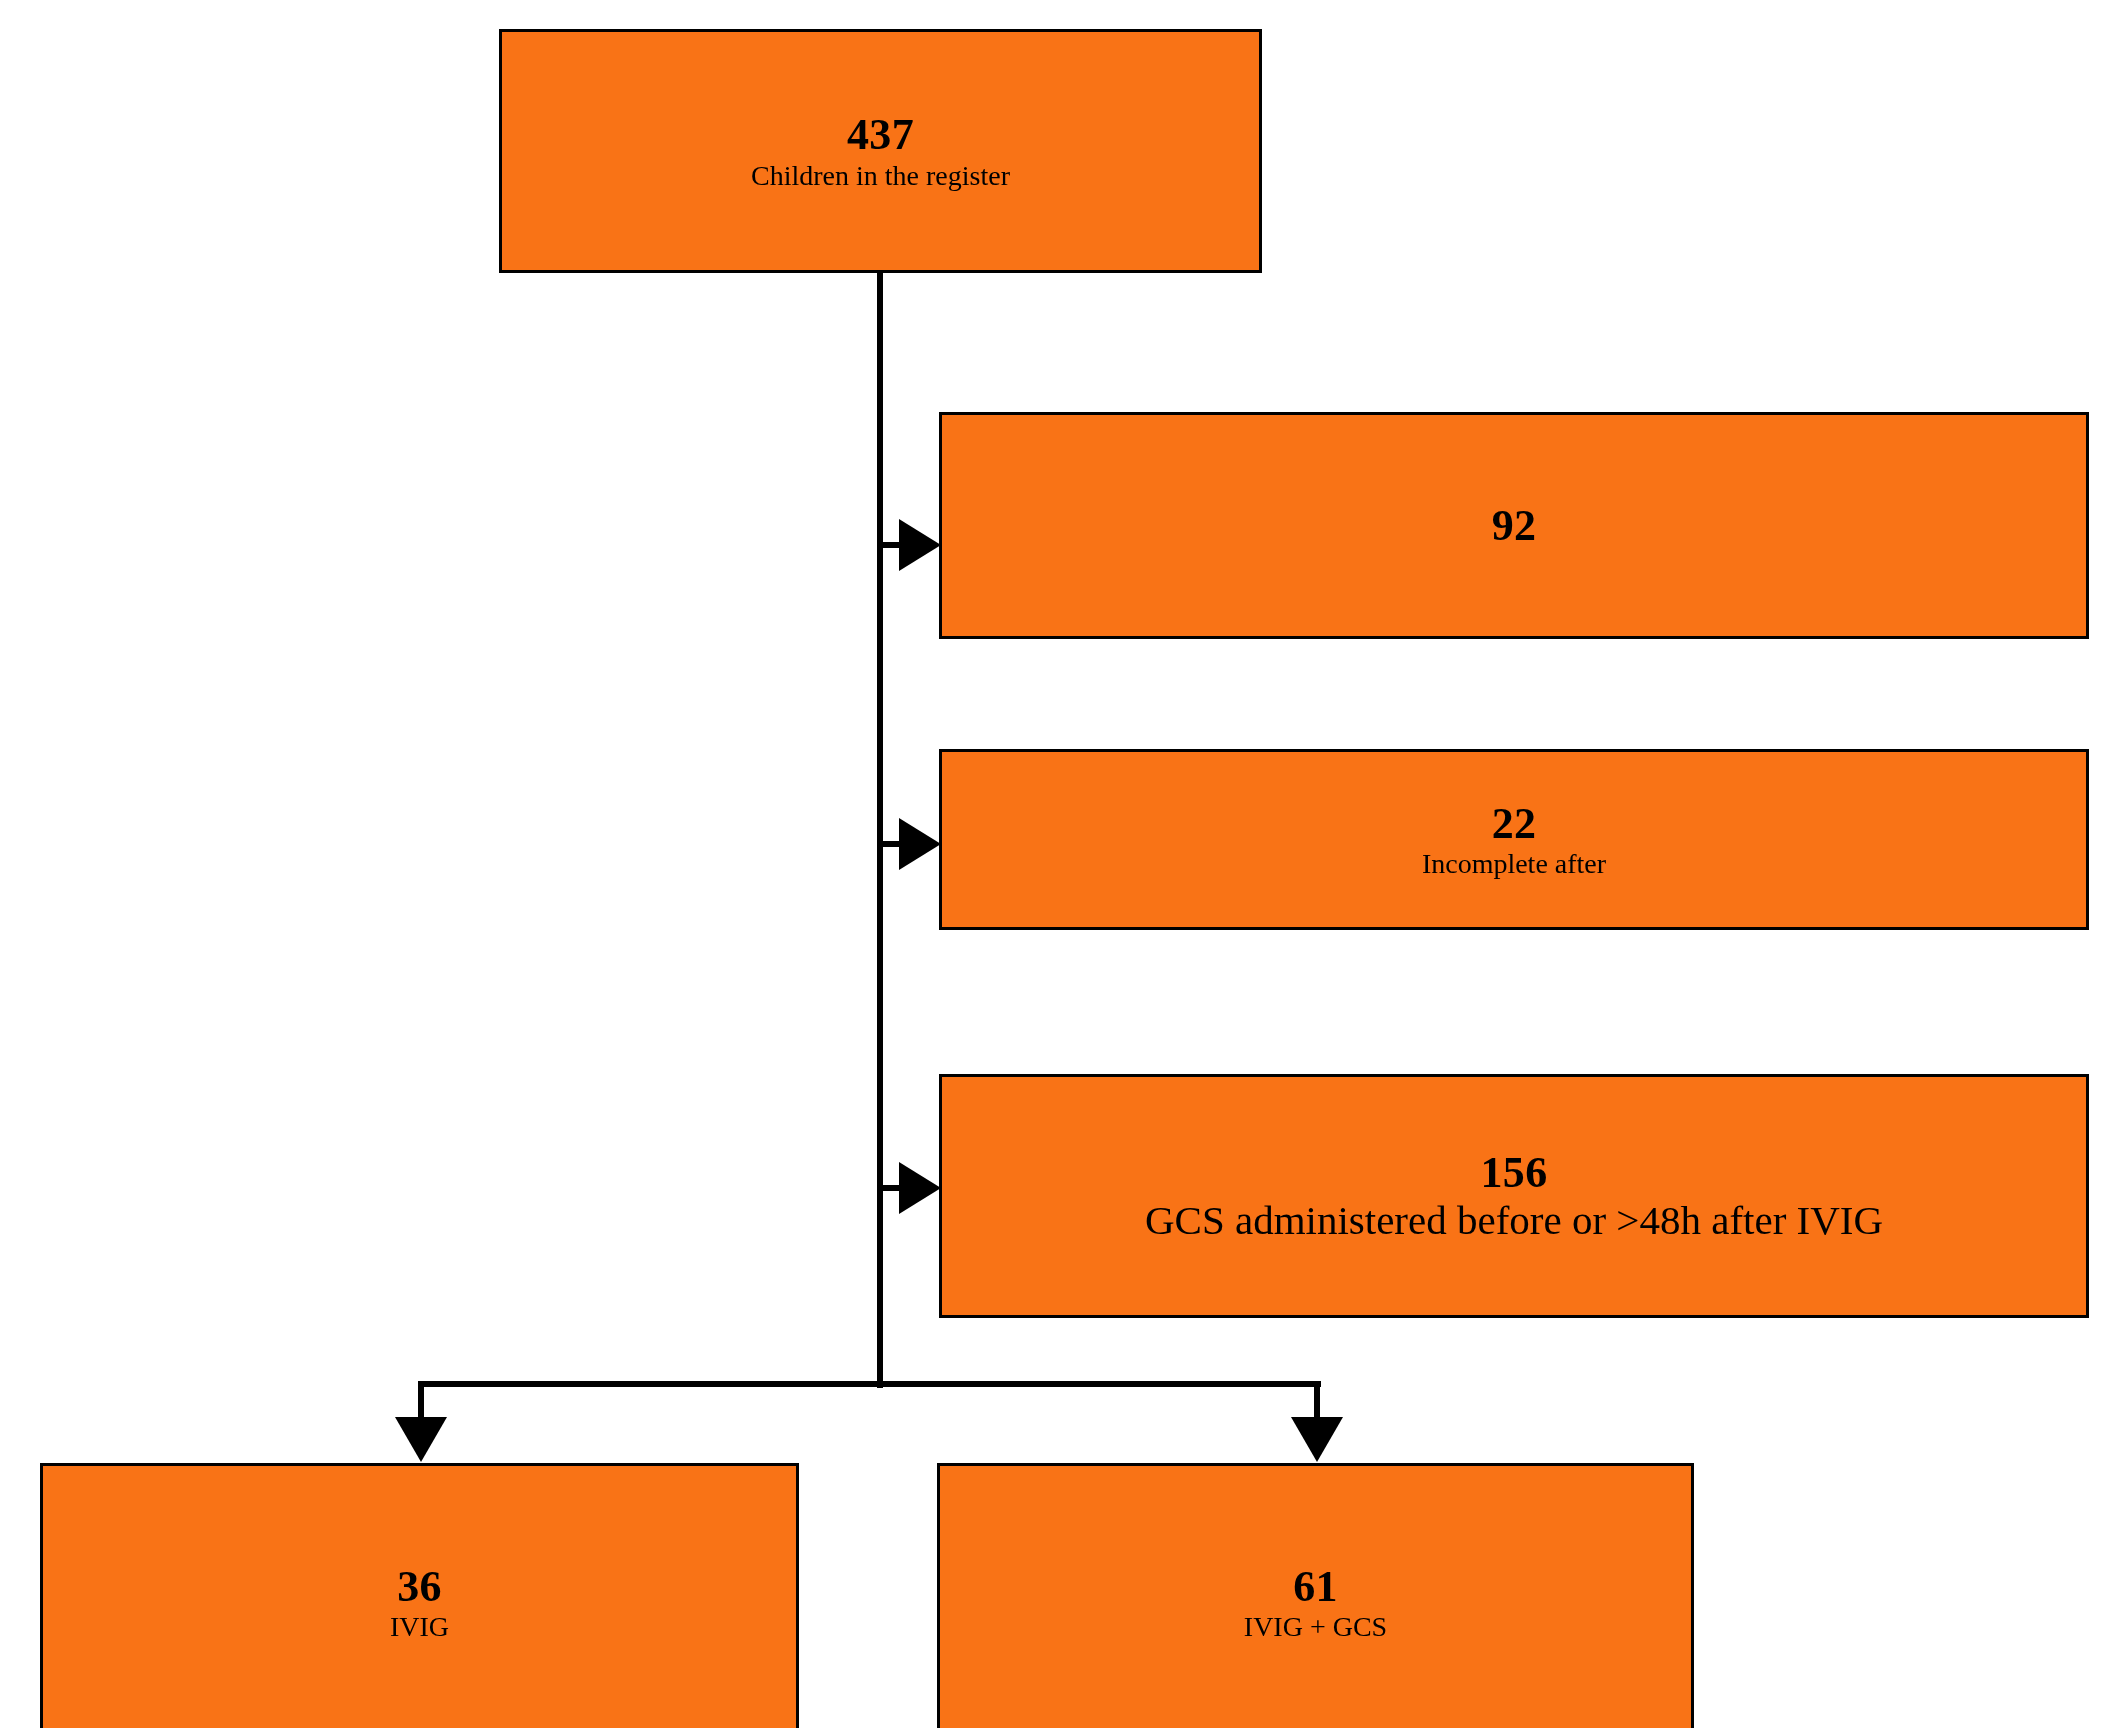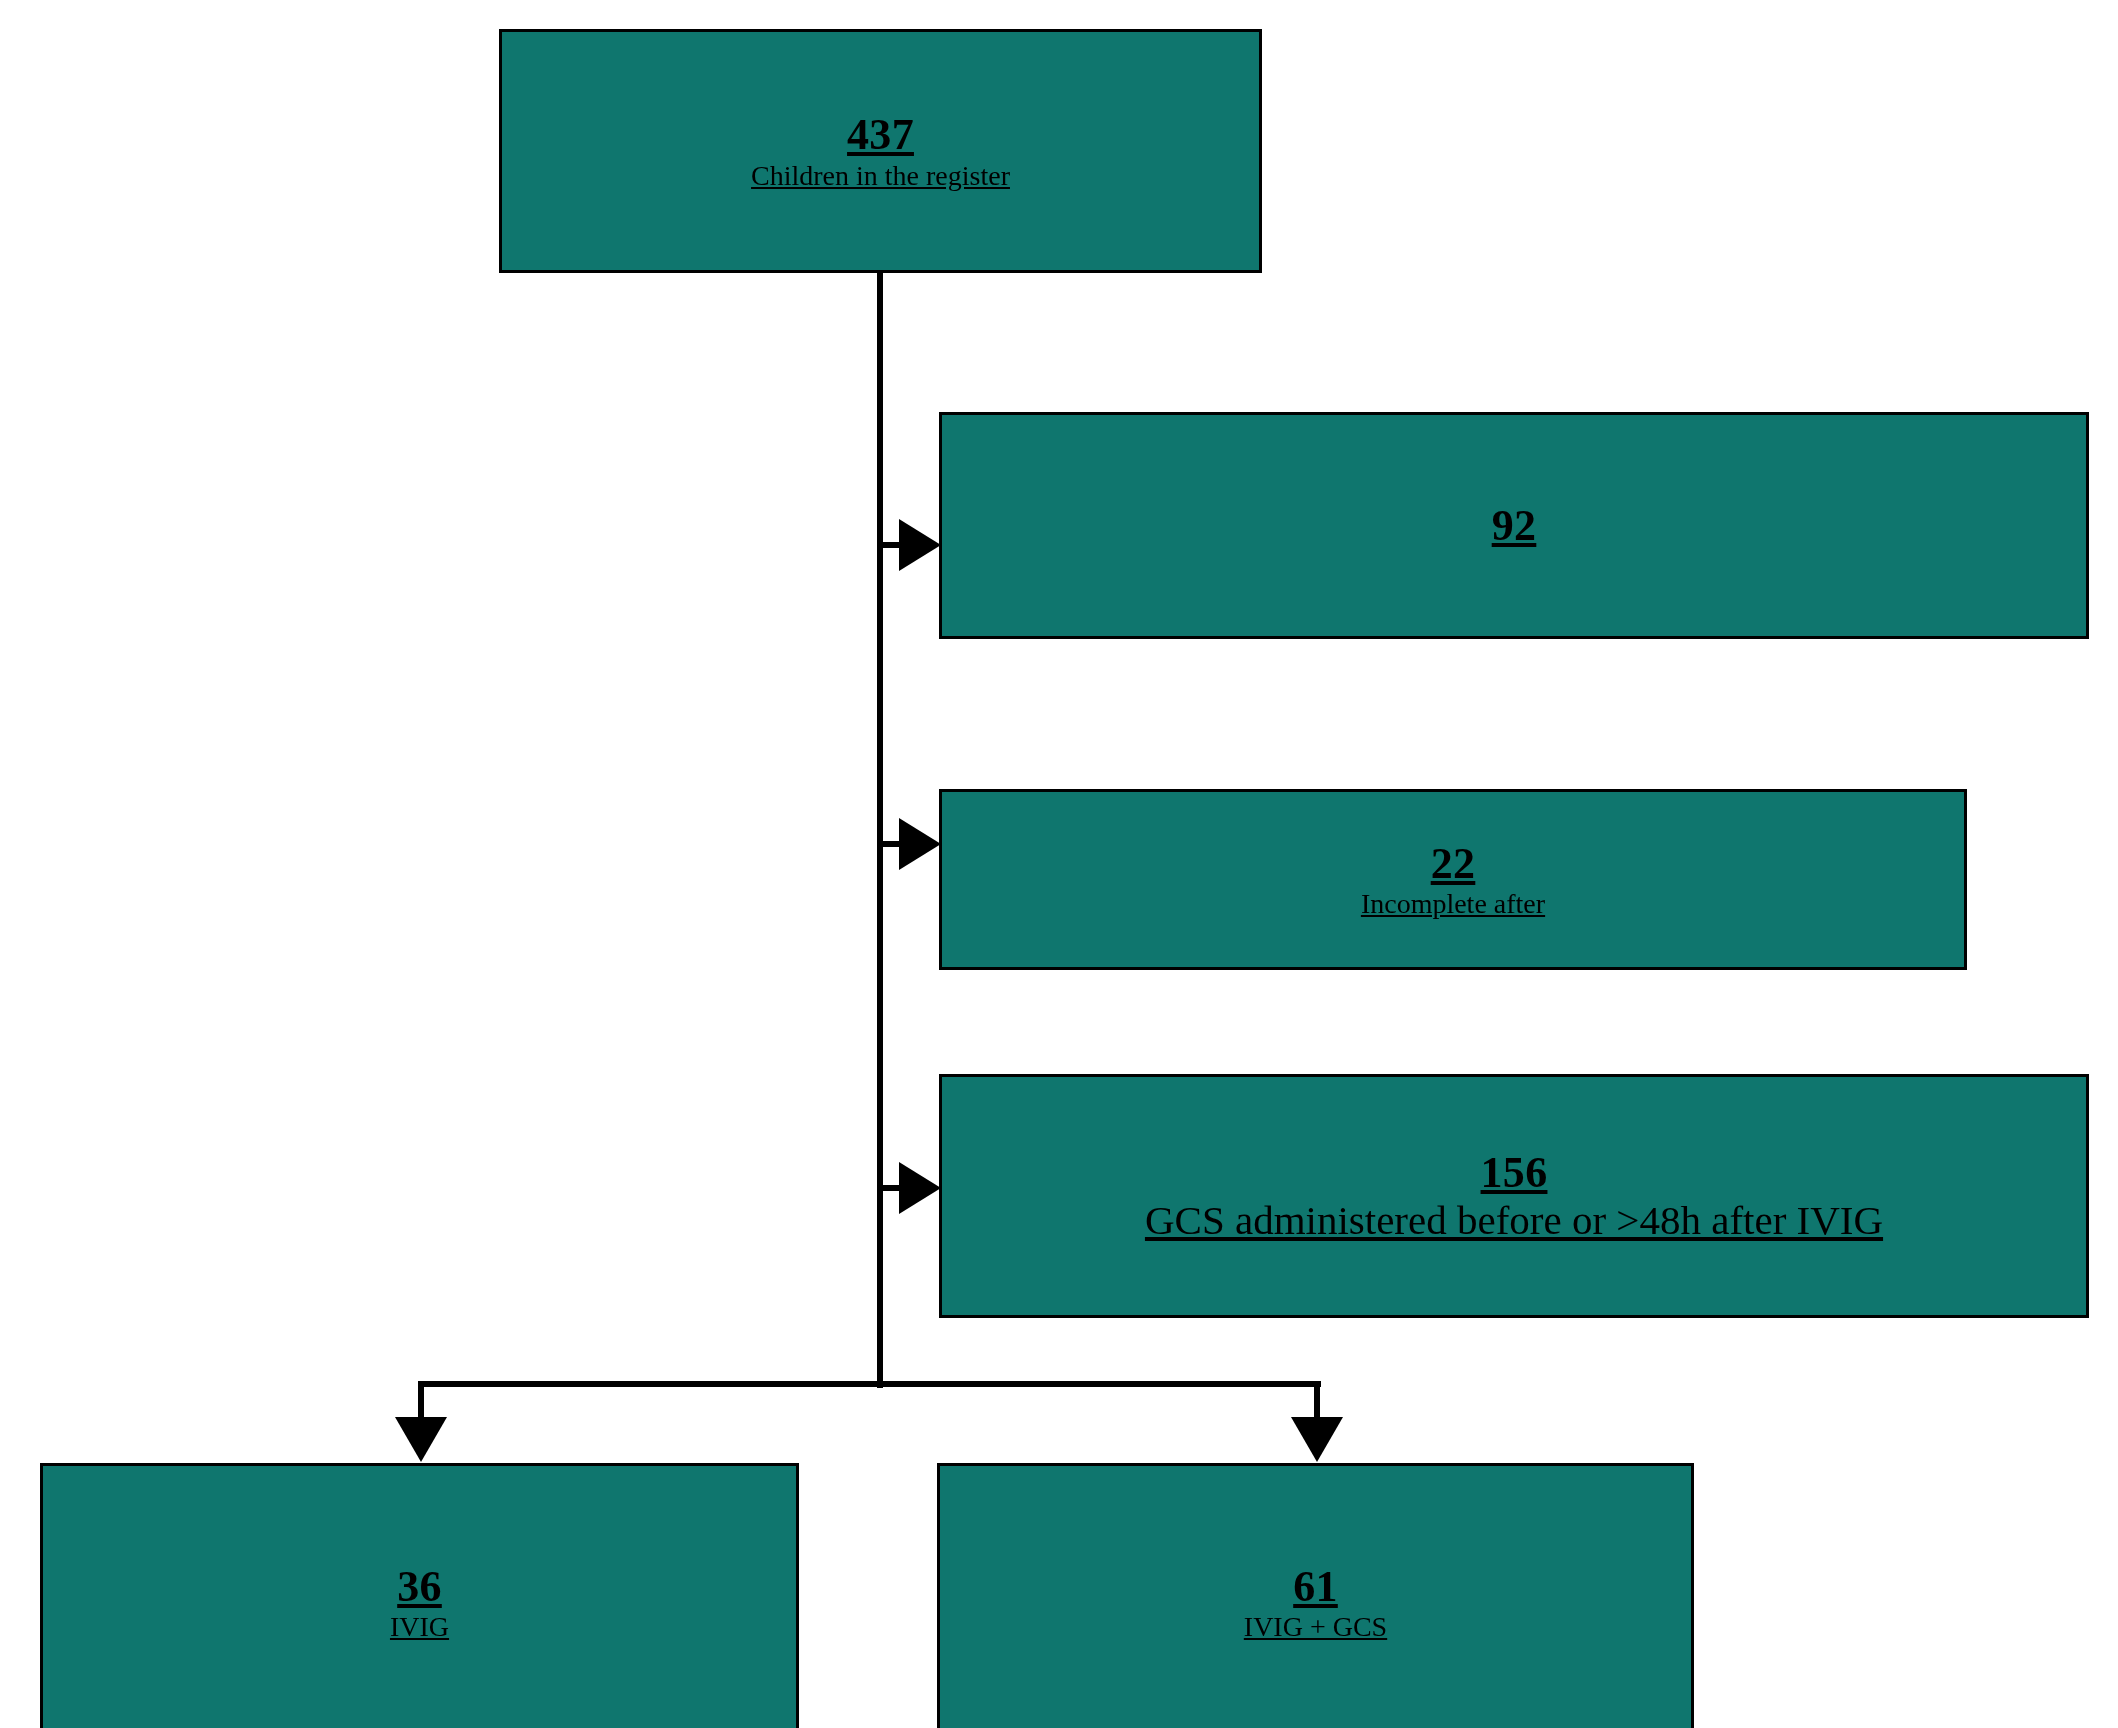--- a/index.html
+++ b/index.html
@@ -17,47 +17,46 @@
     width: 2119px;
     height: 1729px;
     background: #ffffff;
     overflow: hidden;
   }
 
   
   .node-box {
     position: absolute;
     box-sizing: border-box;
-    background: #0f766e;
+    background: #f97316;
     border: 3.9px solid #000000;
     display: flex;
     flex-direction: column;
     align-items: center;
     justify-content: center;
     text-align: center;
     padding: 0 15.6px;
-    text-decoration: underline;
   }
   .node-count {
     font-weight: bold;
     font-size: 44px;
     line-height: 1.12;
     letter-spacing: 0.3px;
   }
   .node-label {
     font-weight: normal;
     font-size: 28px;
     line-height: 1.14;
     white-space: nowrap;
   }
 
   
   #box-register { left: 499px;  top: 29px;   width: 763px; height: 244px; }
   #box-who      { left: 939px; top: 412px;  width: 1150px; height: 227px; }
-  #box-incomp   { left: 939px; top: 749px; width: 1028px; height: 181px; margin-top: 40px; }
+  #box-incomp   { left: 939px; top: 749px; width: 1150px; height: 181px; }
   #box-gcs      { left: 939px; top: 1074px; width: 1150px; height: 244px; }
   #box-gcs .node-label { font-size: 41px; }
   #box-ivig     { left: 40px;   top: 1463px; width: 759px; height: 279px; }
   #box-ivig-gcs { left: 937px; top: 1463px; width: 757px; height: 279px; }
 
   
   .line-v {
     position: absolute;
     background: #000000;
     width: 6.1px;

